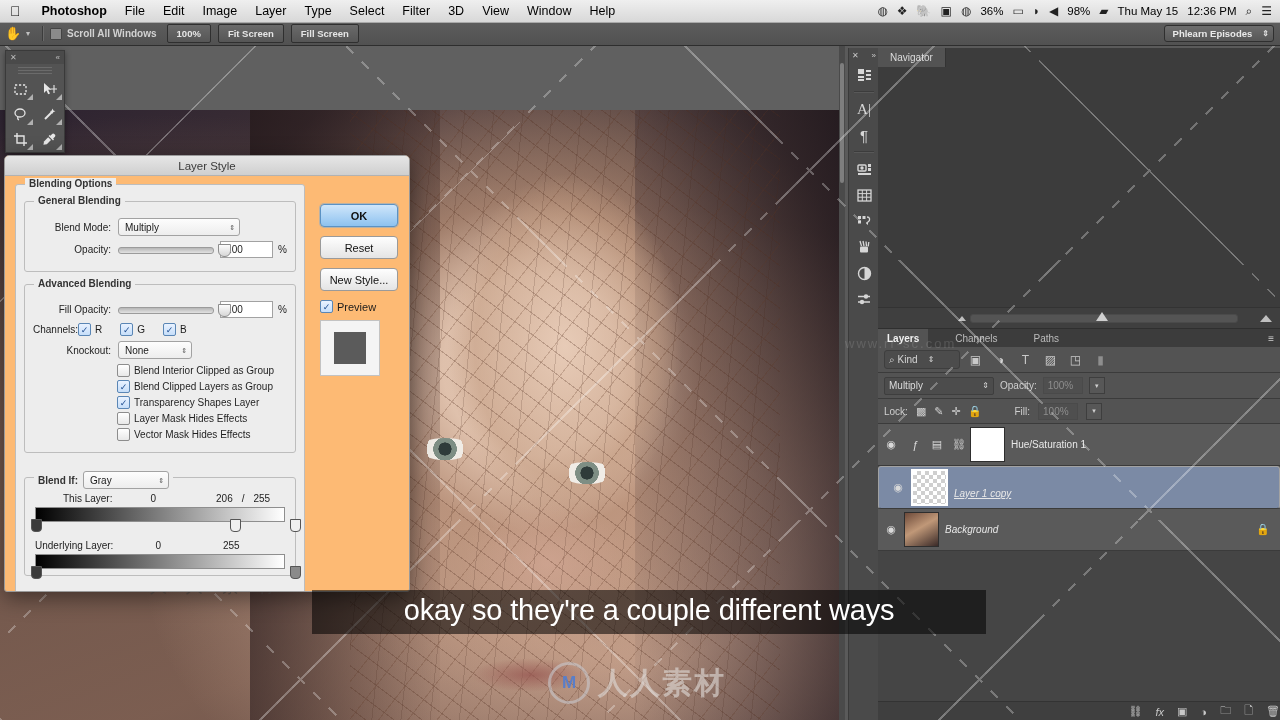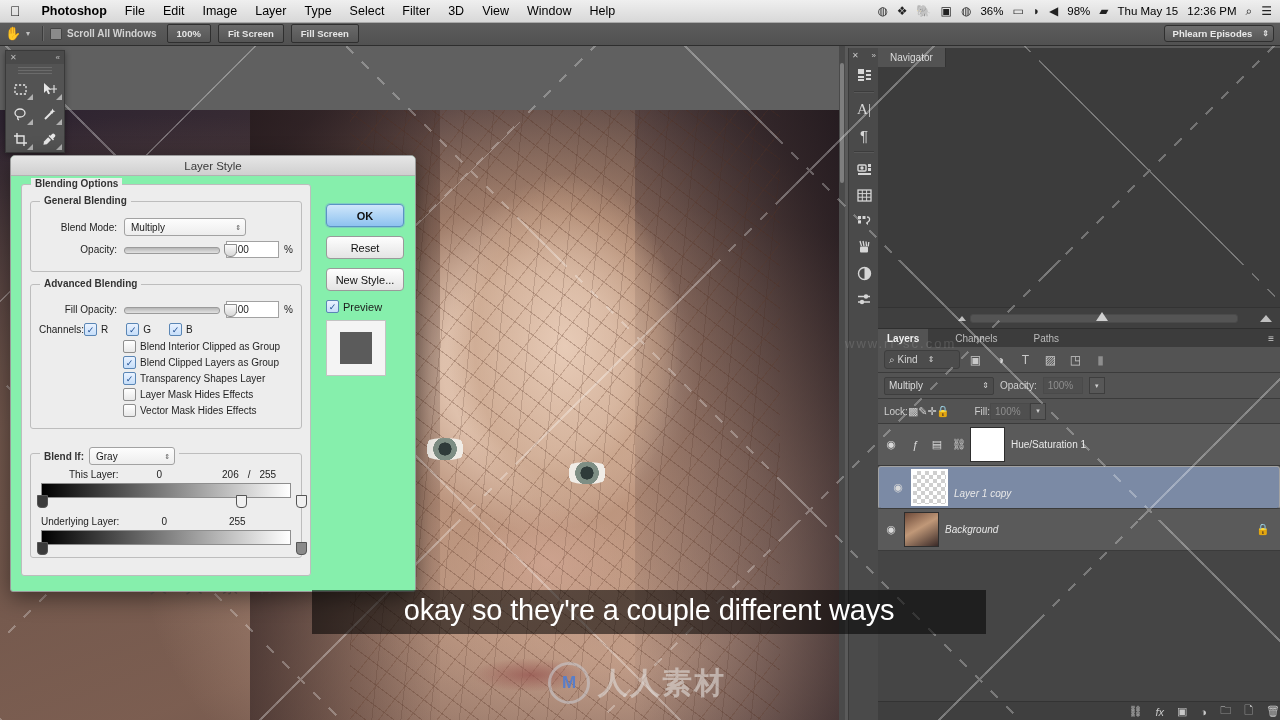--- a/index.html
+++ b/index.html
@@ -94,21 +94,21 @@
   .toolpal .grabber{height:7px;margin:3px 12px;background:repeating-linear-gradient(#6b6b6b 0 1px,transparent 1px 3px);}
   .toolgrid{display:grid;grid-template-columns:1fr 1fr;}
   .toolgrid .t{height:25px;display:flex;align-items:center;justify-content:center;
     color:#e2e2e2;font-size:13px;position:relative;}
   .toolgrid .t:after{content:"";position:absolute;right:2px;bottom:2px;
     border-left:3px solid transparent;border-top:3px solid transparent;border-right:3px solid #d0d0d0;border-bottom:3px solid #d0d0d0;
     width:0;height:0;opacity:.75;}
   .toolgrid .t svg{display:block;}
 
   
-  .lsdlg{position:absolute;left:10px;top:155px;width:404px;height:435px;background:#86efac;
+  .lsdlg{position:absolute;left:4px;top:155px;width:404px;height:435px;background:#fdba74;
     border:1px solid #9a9a9a;border-radius:5px 5px 3px 3px;z-index:29;
     box-shadow:0 6px 22px rgba(0,0,0,.45);font-size:10px;color:#1c1c1c;overflow:hidden;}
   .lstitle{height:19px;background:linear-gradient(#e6e6e6,#cfcfcf);border-bottom:1px solid #b2b2b2;
     display:flex;align-items:center;justify-content:center;font-size:11.5px;color:#3a3a3a;}
   .lsbody{position:relative;padding:8px 10px;}
   .grp{border:1px solid #bdbdbd;border-radius:3px;position:relative;margin-bottom:9px;padding:11px 8px 8px;background:#ededed;}
   .grp>.lg{position:absolute;top:-7px;left:9px;background:#ededed;padding:0 4px;font-weight:bold;font-size:10px;color:#333;}
   .row{display:flex;align-items:center;margin:5px 0;}
   .row .lab{width:78px;text-align:right;padding-right:7px;font-size:10px;color:#222;}
   .sel{border:1px solid #a2a2a2;border-radius:3px;background:linear-gradient(#fdfdfd,#ededed);
@@ -198,36 +198,36 @@
   .kindsel{display:flex;align-items:center;height:17px;border:1px solid #3e3e3e;border-radius:3px;
     background:#4c4c4c;color:#d5d5d5;font-size:10px;padding:0 4px;min-width:66px;}
   .filtrow .fi{color:#c9c9c9;font-size:12px;width:19px;text-align:center;}
   .moderow{height:25px;display:flex;align-items:center;padding:0 6px;gap:6px;background:#535353;border-bottom:1px solid #3b3b3b;color:#cfcfcf;font-size:10px;}
   .modesel{width:100px;height:16px;border:1px solid #3e3e3e;background:#4c4c4c;border-radius:2px;
     display:flex;align-items:center;padding:0 4px;color:#dcdcdc;font-size:10px;}
   .valbox{height:15px;border:1px solid #4a4a4a;background:#4f4f4f;color:#8e8e8e;font-size:10px;
     display:flex;align-items:center;padding:0 4px;min-width:30px;}
   .tinybtn{width:14px;height:15px;border:1px solid #3e3e3e;background:#575757;display:flex;
     align-items:center;justify-content:center;color:#cfcfcf;font-size:7px;}
-  .lockrow{height:24px;display:flex;align-items:center;padding:0 6px;background:#535353;
+  .lockrow{height:24px;display:flex;align-items:center;padding:0 6px;gap:8px;background:#535353;
     border-bottom:1px solid #3b3b3b;color:#cfcfcf;font-size:10px;}
   .lyrlist{position:relative;}
   .lyrow{height:41px;display:flex;align-items:center;border-bottom:1px solid #3b3b3b;background:#5a5a5a;position:relative;}
   .lyrow.sel{background:#7b8aa5;}
   .lyrow .eye{position:static;width:26px;height:41px;display:flex;align-items:center;justify-content:center;
     color:#d9d9d9;font-size:11px;background:none;border-radius:0;}
   .thumb{width:33px;height:33px;border:1px solid #2e2e2e;background:#fff;margin-right:6px;overflow:hidden;}
   .thumb.selb{border:2px solid #fff;}
   .thumb.checker{background-image:
       linear-gradient(45deg,#cfcfcf 25%,transparent 25%,transparent 75%,#cfcfcf 75%),
       linear-gradient(45deg,#cfcfcf 25%,#fff 25%,#fff 75%,#cfcfcf 75%);
     background-size:8px 8px;background-position:0 0,4px 4px;}
   .thumb.bg{background:linear-gradient(150deg,#6d4a3a,#c09878 45%,#3a2a28);}
   .lyrname{font-size:10px;color:#e8e8e8;font-style:italic;}
-  .lyrname.link{font-style:italic;margin-top:12px;}
+  .lyrname.link{text-decoration:underline;font-style:italic;margin-top:12px;}
   .lyrow .fxi{width:22px;text-align:center;color:#dcdcdc;font-size:11px;font-style:italic;}
   .maskico{width:22px;text-align:center;color:#d8d8d8;font-size:11px;}
   .lockico{position:absolute;right:10px;color:#cfcfcf;font-size:11px;}
   .lyrbottom{position:absolute;left:0;bottom:0;width:402px;height:19px;background:#3f3f3f;
     display:flex;align-items:center;justify-content:flex-end;gap:13px;padding-right:14px;color:#c8c8c8;font-size:11px;
     border-top:1px solid #333;}
 
   
   .subs{position:absolute;left:312px;top:590px;width:658px;background:rgba(0,0,0,.55);
     padding:5px 8px 8px;z-index:35;}
@@ -501,20 +501,27 @@
                 </div>
               <div class="cc">
                   <span class="ck on">✓</span>
                   <span>G</span>
                 </div>
               <div class="cc">
                   <span class="ck on">✓</span>
                   <span>B</span>
                 </div>
             </div>
+            <div class="row">
+              <div class="lab">Knockout:</div>
+              <div class="sel" style="width:62px;">
+                <span>None</span>
+                <span class="ar">⇕</span>
+              </div>
+            </div>
             <div class="optlist">
               <div class="o">
                   <span class="ck"></span>
                   <span>Blend Interior Clipped as Group</span>
                 </div>
               <div class="o">
                   <span class="ck on">✓</span>
                   <span>Blend Clipped Layers as Group</span>
                 </div>
               <div class="o">
@@ -525,21 +532,21 @@
                   <span class="ck"></span>
                   <span>Layer Mask Hides Effects</span>
                 </div>
               <div class="o">
                   <span class="ck"></span>
                   <span>Vector Mask Hides Effects</span>
                 </div>
             </div>
           </div>
 
-          <div class="grp" style="margin-top:24px;padding-bottom:12px;">
+          <div class="grp" style="margin-top:24px;padding-bottom:6px;">
             <div class="lg" style="display:flex;align-items:center;gap:5px;">
               <span>Blend If:</span>
               <span class="sel" style="width:74px;font-weight:normal;">
                 <span>Gray</span>
                 <span class="ar">⇕</span>
               </span>
             </div>
 
             <div class="blendrow">
               <div class="blabel">

